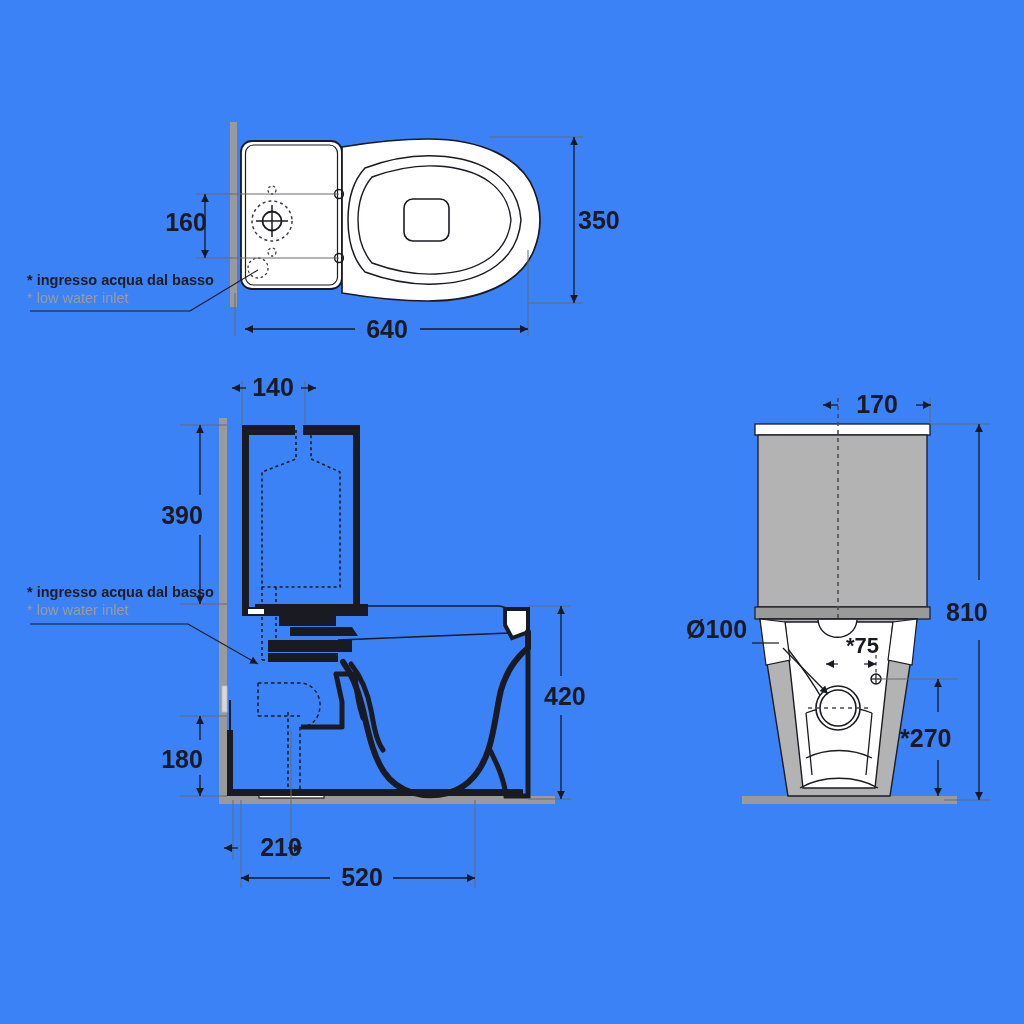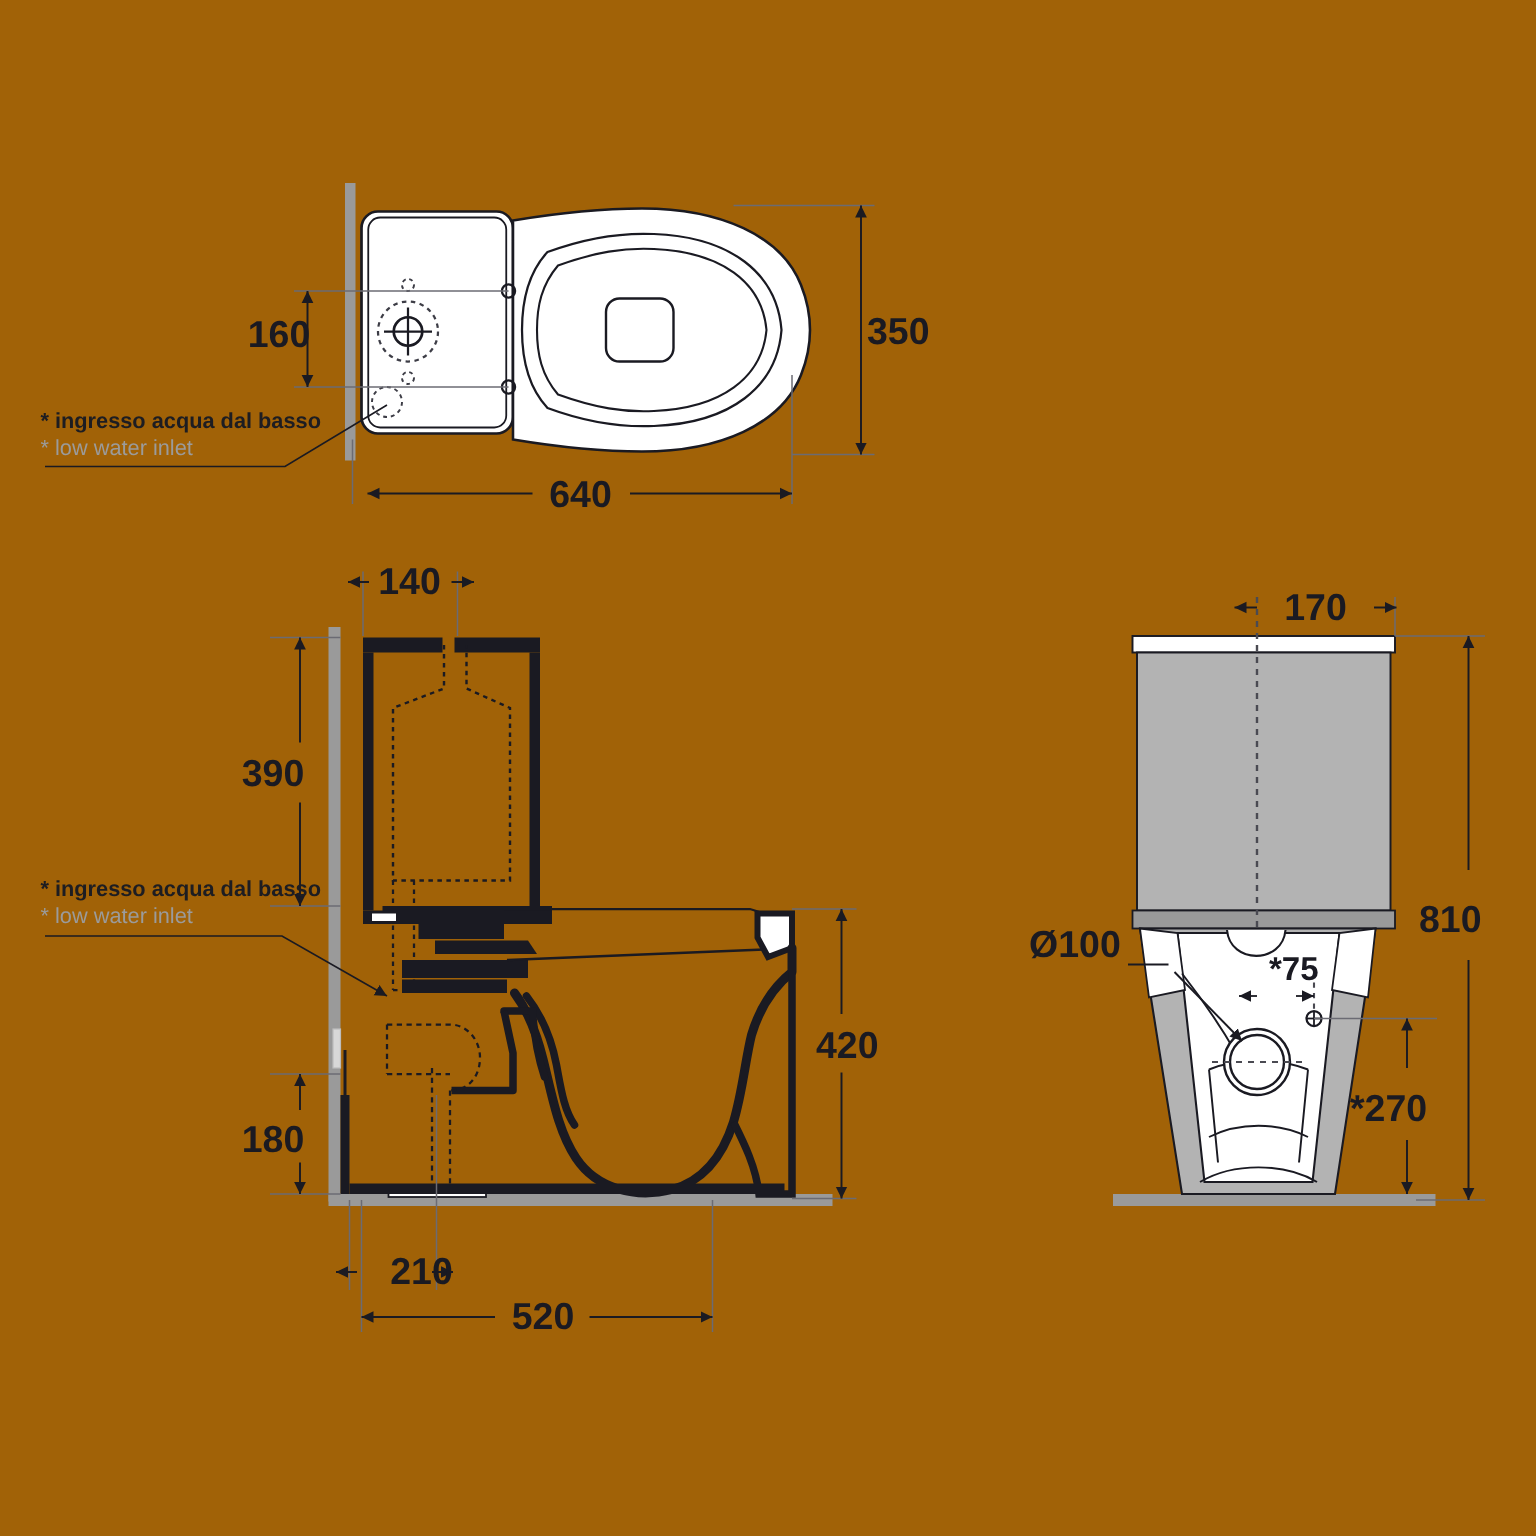--- a/index.html
+++ b/index.html
@@ -1,18 +1,18 @@
 <!DOCTYPE html>
 <html><head>
 <meta charset="utf-8">
 <style>
   html,body{margin:0;padding:0;background:#ffffff;}
   body{width:1024px;height:1024px;overflow:hidden;
        font-family:"Liberation Sans","DejaVu Sans",sans-serif;}
-  #stage{position:relative;width:1024px;height:1024px;background:#a16207;}
+  #stage{position:relative;width:1024px;height:1024px;background:#3b82f6;}
   svg#dwg{position:absolute;left:0;top:0;width:1024px;height:1024px;display:block;}
   .dimtxt{font-family:"Liberation Sans","DejaVu Sans",sans-serif;font-size:25px;font-weight:700;fill:#1a1a22;letter-spacing:0px;}
   .dimtxt-sm{font-family:"Liberation Sans","DejaVu Sans",sans-serif;font-size:22px;font-weight:700;fill:#1a1a22;}
   .note-it{font-family:"Liberation Sans","DejaVu Sans",sans-serif;font-size:14.5px;font-weight:700;fill:#1d1d22;}
   .note-en{font-family:"Liberation Sans","DejaVu Sans",sans-serif;font-size:14.5px;font-weight:400;fill:#9b9b9b;}
 </style>
 </head>
 <body>
 
 <div id="stage">

